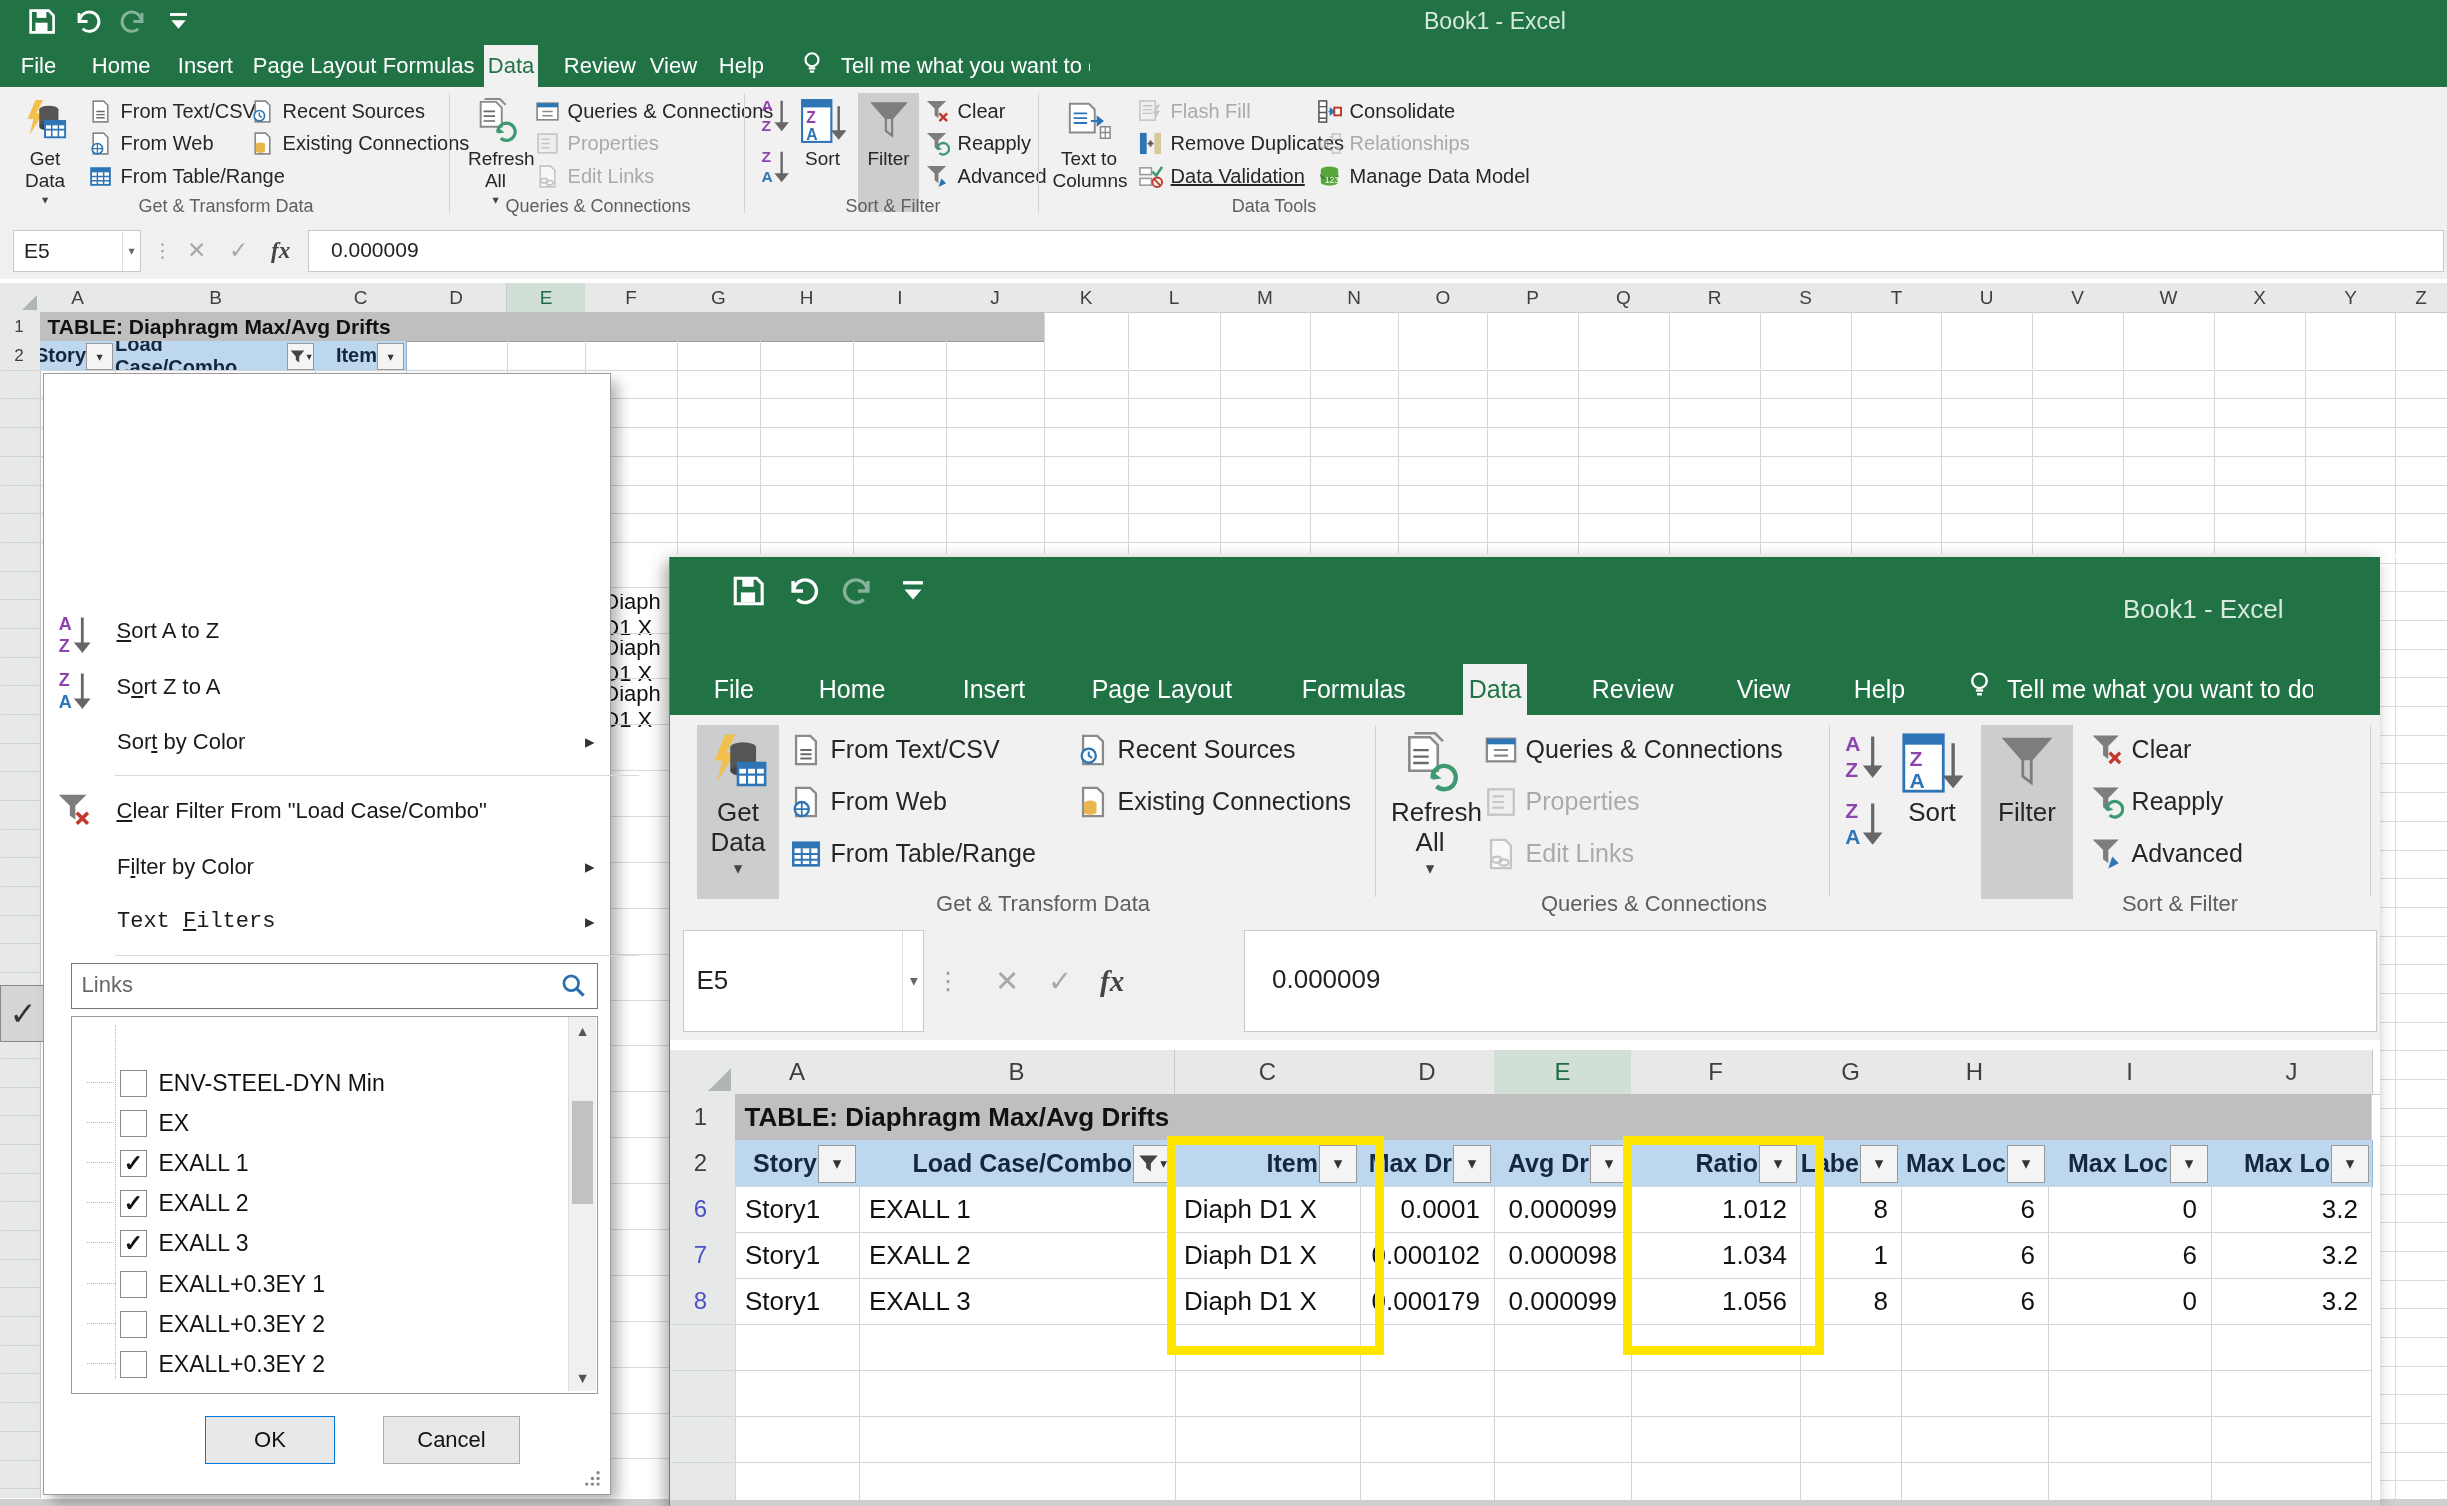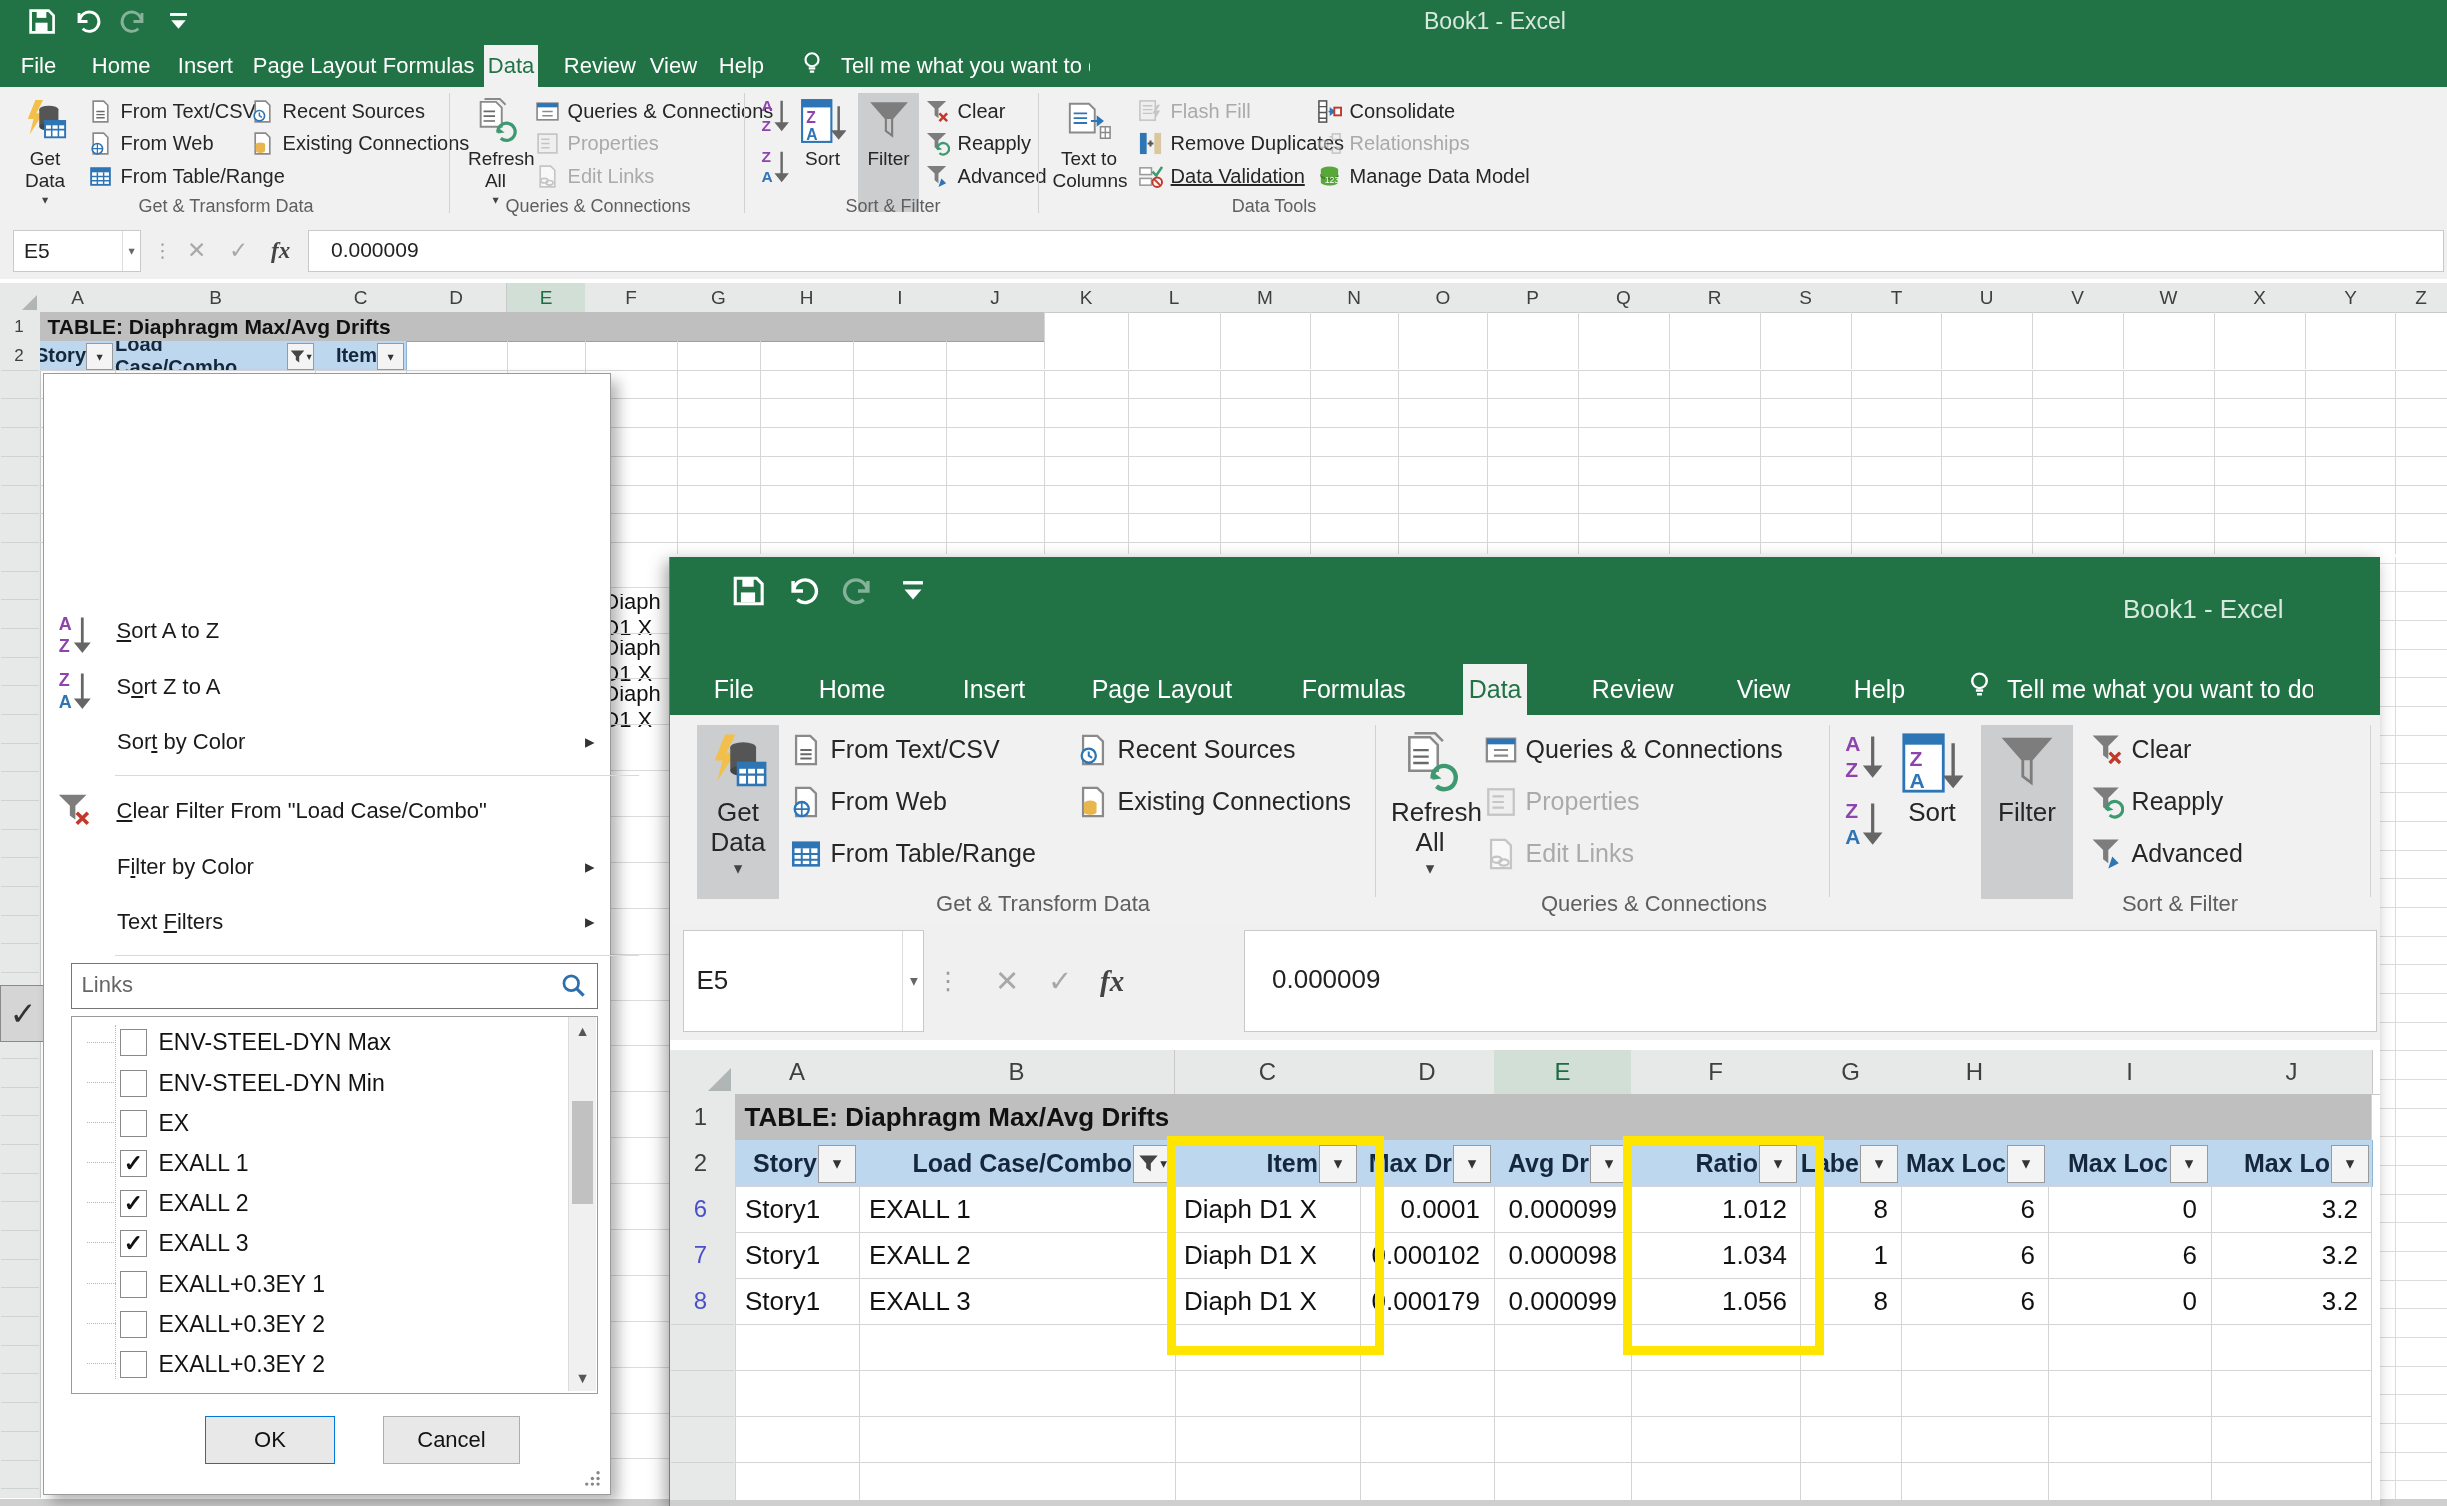--- a/index.html
+++ b/index.html
@@ -531,38 +531,33 @@
               <path d="M2 2h20L14 10v10l-4-3v-7z" fill="#7d7d7d"></path>
               <path d="M15 15l8 8M23 15l-8 8" stroke="#c0392b" stroke-width="2.6"></path>
             </svg></span></div>
         <div style="position: relative; margin-left: 23px;"><u>C</u>lear Filter From "Load Case/Combo"</div>
       </div>
       <div class="mi" style="position: absolute; left: 0px; top: 465px; width: 564px; height: 55px;">
         <div style="position: relative; margin-left: 73px;">F<u>i</u>lter by Color</div>
         <div class="subarr" style="position: absolute;">▸</div>
       </div>
       <div class="mi" style="position: absolute; left: 0px; top: 520px; width: 564px; height: 55px;">
-        <div style="position: relative; margin-left: 73px;">Text <u>F</u>ilters</div>
+        <div style="position: relative; margin-left: 73px; font-family: Liberation Mono, monospace;">Text <u>F</u>ilters</div>
         <div class="subarr" style="position: absolute;">▸</div>
       </div>
       <div style="position: absolute; left: 71px; top: 581px; width: 524px; height: 1px; background: rgb(217, 217, 217);"></div>
       <div style="position: absolute; left: 27px; top: 589px; width: 525px; height: 44px; background: rgb(255, 255, 255); border: 1px solid rgb(118, 118, 118);">
         <div style="position: absolute; left: 9.6px; top: 0px; height: 42px; display: flex; align-items: center; color: rgb(102, 102, 102); font-size: 22px;">Links</div>
         <div style="position: absolute; right: 7.6px; top: 7.6px; width: 29px; height: 29px;"><span style="display:inline-block;width:27px;height:27px;vertical-align:middle;"><svg viewBox="0 0 24 24">
               <circle cx="10" cy="10" r="6.5" fill="none" stroke="#2c6fad" stroke-width="2.4"></circle>
               <path d="M15 15l6 6" stroke="#2c6fad" stroke-width="2.8"></path>
             </svg></span></div>
       </div>
       <div style="position: absolute; left: 27px; top: 642px; width: 525px; height: 376px; background: rgb(255, 255, 255); border: 1px solid rgb(155, 155, 155); overflow: hidden;">
         <div style="position: absolute; left: 43px; top: 7.6px; width: 1px; height: 354px; border-left: 1.9px dotted rgb(181, 181, 181);"></div>
-        <div class="ckrow" style="position: absolute; left: 7.6px; top: 5.7px; width: 478px; height: 40px;">
-          <div style="position: relative; width: 29px; height: 1px; margin-left: 7.6px; border-top: 1.9px dotted rgb(181, 181, 181);"></div>
-          <div class="ckbox" style="position: relative; margin-left: 3.8px;"></div>
-          <div style="position: relative; margin-left: 11.5px; font-size: 23px; color: rgb(17, 17, 17);">ENV-STEEL-DYN Max</div>
-        </div>
         <div class="ckrow" style="position: absolute; left: 7.6px; top: 46px; width: 478px; height: 40px;">
           <div style="position: relative; width: 29px; height: 1px; margin-left: 7.6px; border-top: 1.9px dotted rgb(181, 181, 181);"></div>
           <div class="ckbox" style="position: relative; margin-left: 3.8px;"></div>
           <div style="position: relative; margin-left: 11.5px; font-size: 23px; color: rgb(17, 17, 17);">ENV-STEEL-DYN Min</div>
         </div>
         <div class="ckrow" style="position: absolute; left: 7.6px; top: 86px; width: 478px; height: 40px;">
           <div style="position: relative; width: 29px; height: 1px; margin-left: 7.6px; border-top: 1.9px dotted rgb(181, 181, 181);"></div>
           <div class="ckbox" style="position: relative; margin-left: 3.8px;"></div>
           <div style="position: relative; margin-left: 11.5px; font-size: 23px; color: rgb(17, 17, 17);">EX</div>
         </div>

